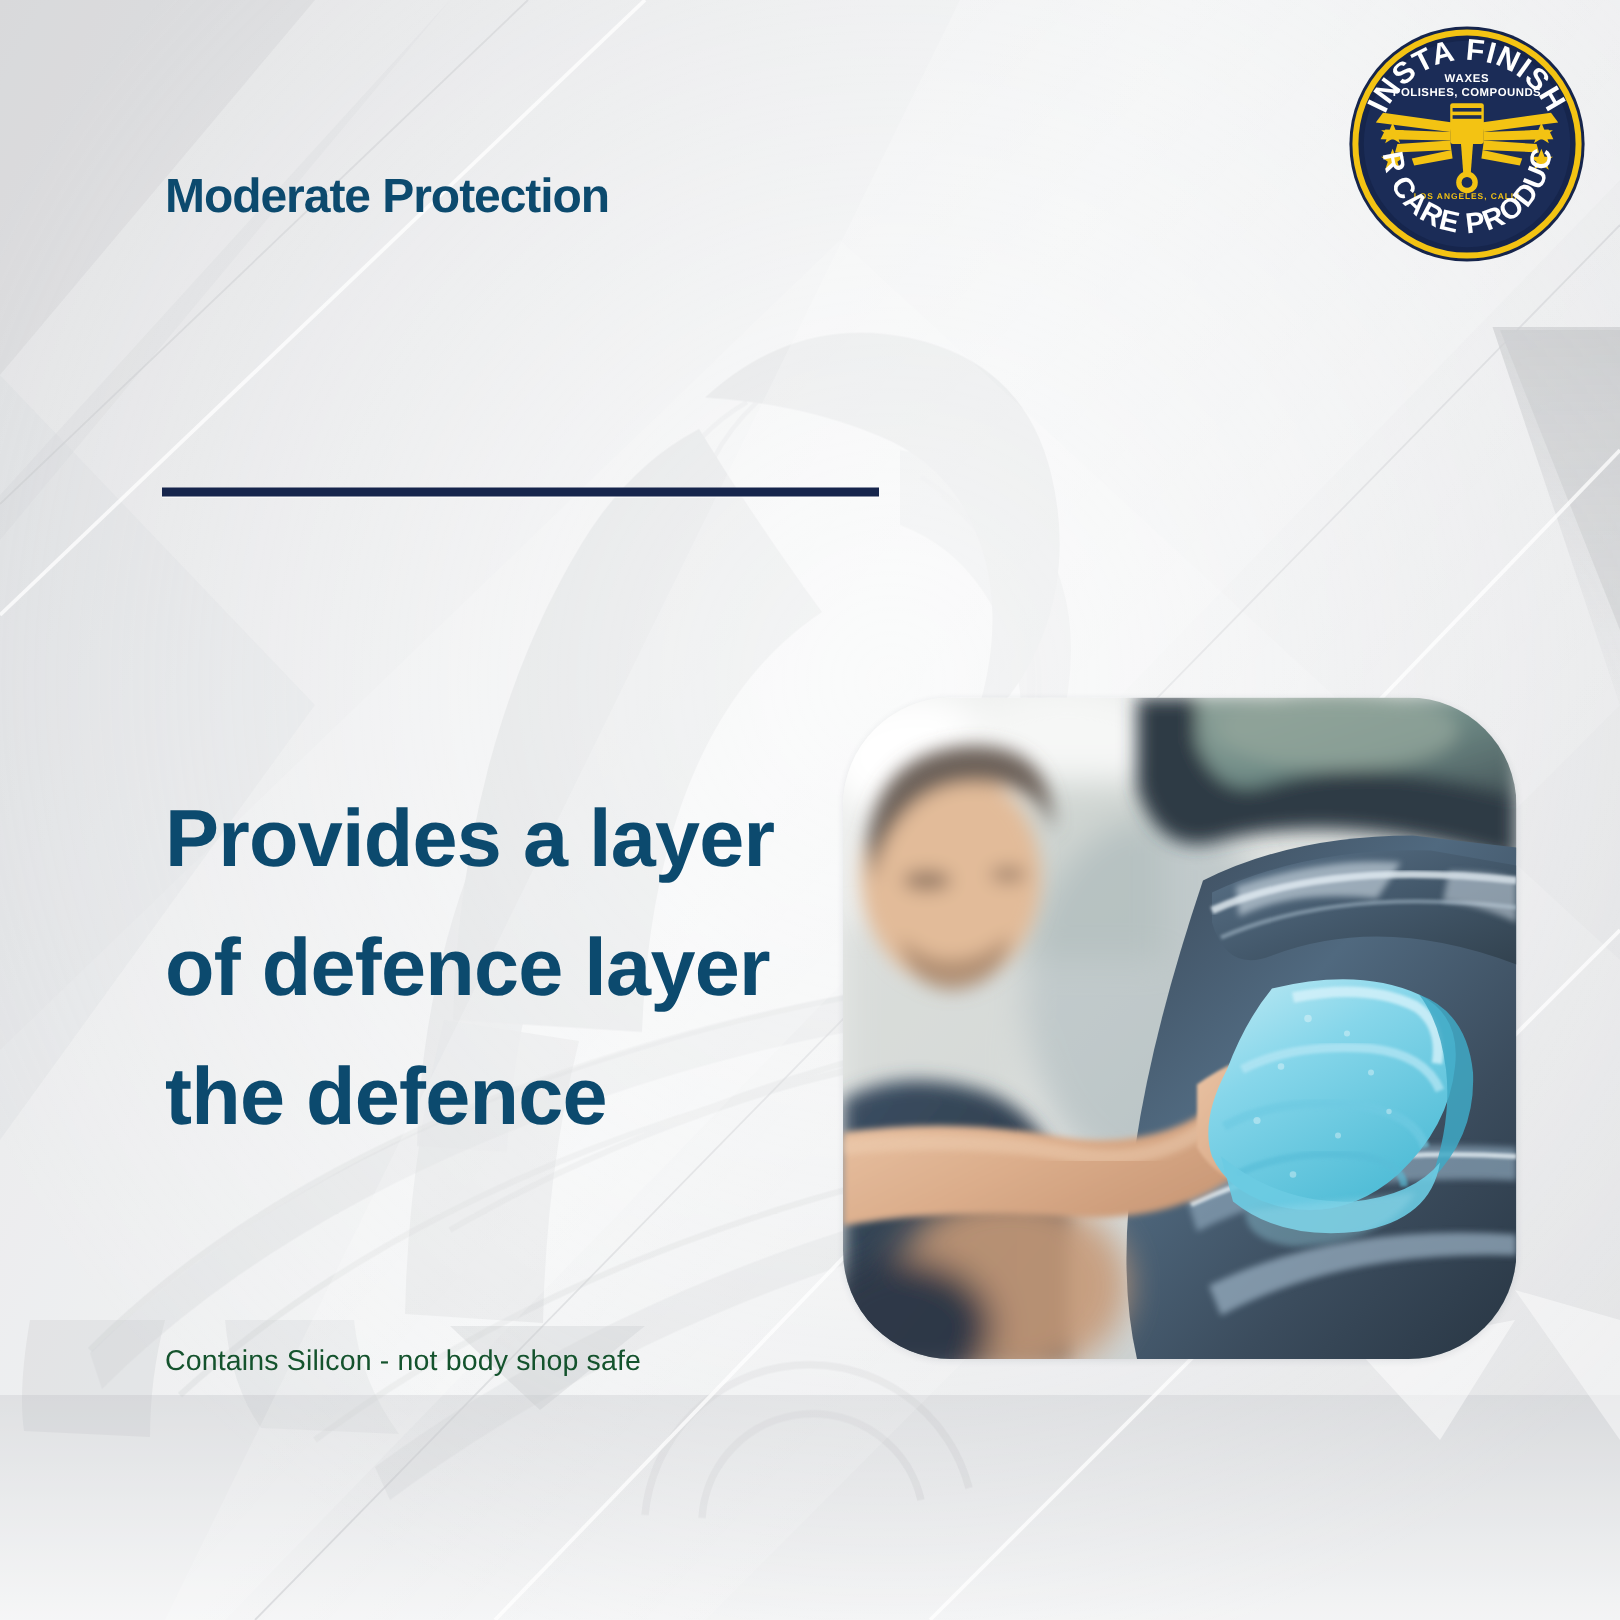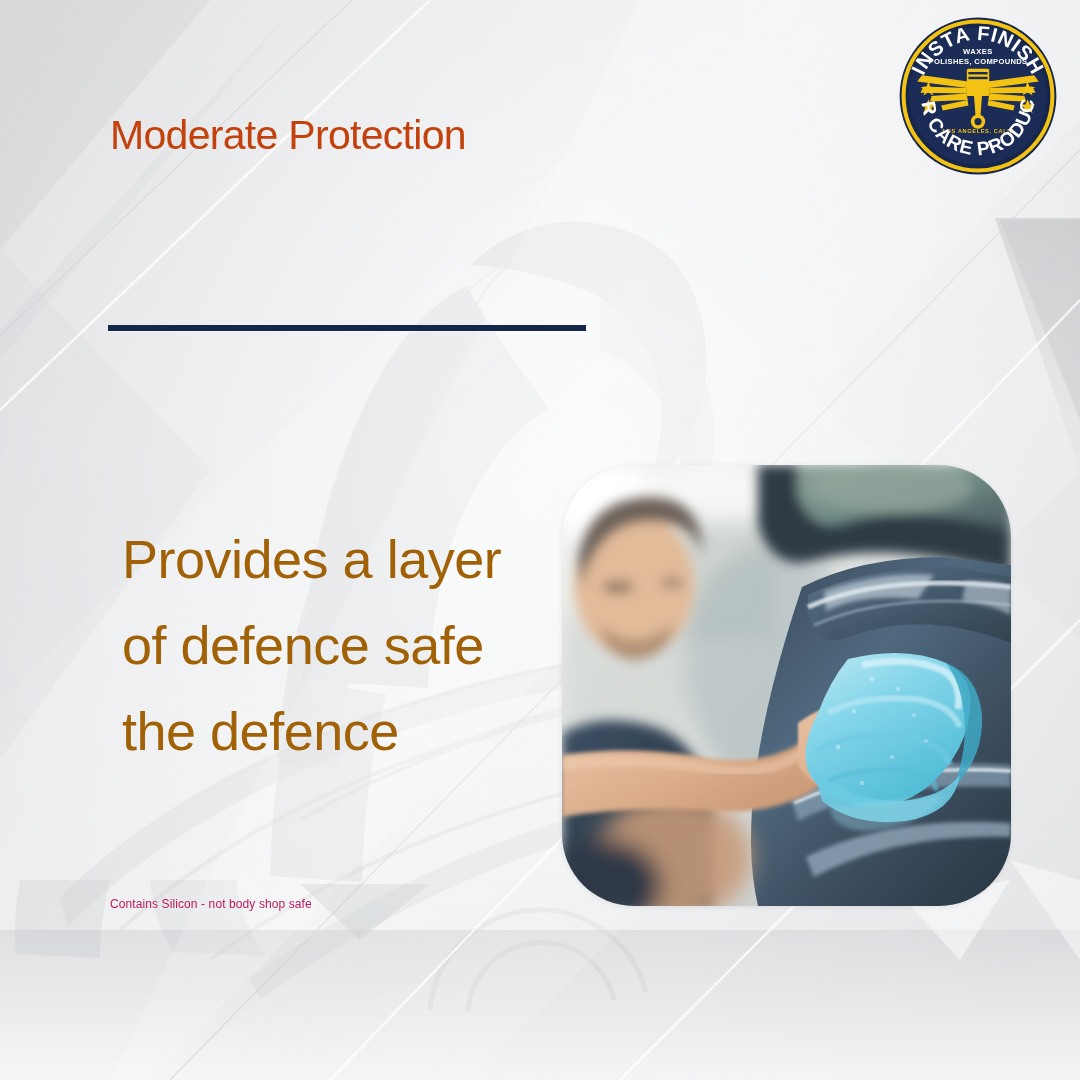--- a/index.html
+++ b/index.html
@@ -22,39 +22,39 @@
 
   
   .logo {
     position:absolute; left:898px; top:16px;
     width:160px; height:160px;
   }
 
   
   .title {
     position:absolute; left:110px; top:112px;
-    font-size:41px; font-weight:normal; letter-spacing:-0.7px;
-    color:#c2410c; white-space:nowrap;
+    font-size:32px; font-weight:bold; letter-spacing:-0.7px;
+    color:#0c4a6e; white-space:nowrap;
   }
   .divider {
     position:absolute; left:108px; top:325px;
     width:478px; height:6px;
     background:#16254c;
     box-shadow:0 1px 0 rgba(255,255,255,.55);
   }
   .headline {
-    position:absolute; left:122px; top:516px;
+    position:absolute; left:110px; top:516px;
     width:440px;
-    font-size:54px; font-weight:normal; line-height:86px;
-    letter-spacing:-0.5px; color:#a16207;
+    font-size:54px; font-weight:bold; line-height:86px;
+    letter-spacing:-0.5px; color:#0c4a6e;
   }
   .headline span { display:block; }
   .footnote {
     position:absolute; left:110px; top:897px;
-    font-size:12px; font-weight:normal; color:#be185d;
+    font-size:19px; font-weight:normal; color:#14532d;
     letter-spacing:0.1px; white-space:nowrap;
   }
 
   
   .photo {
     position:absolute; left:562px; top:465px;
     width:449px; height:441px;
     border-radius:72px;
     overflow:hidden;
     box-shadow:0 1px 5px rgba(40,50,70,.10);
@@ -221,21 +221,21 @@
       <textPath href="#arcBot" startOffset="50%" text-anchor="middle">CAR CARE PRODUCTS</textPath>
     </text>
   </svg>
 
   <div class="title">Moderate Protection</div>
 
   <div class="divider"></div>
 
   <div class="headline">
     <span>Provides a layer</span>
-    <span>of defence safe</span>
+    <span>of defence layer</span>
     <span>the defence</span>
   </div>
 
   <div class="footnote">Contains Silicon - not body shop safe</div>
 
   <div class="photo">
     <svg viewBox="0 0 449 441" preserveAspectRatio="xMidYMid slice">
       <defs>
         <linearGradient id="pBgTop" x1="0" y1="0" x2="1" y2="1">
           <stop offset="0" stop-color="#f2f3f2"></stop>

